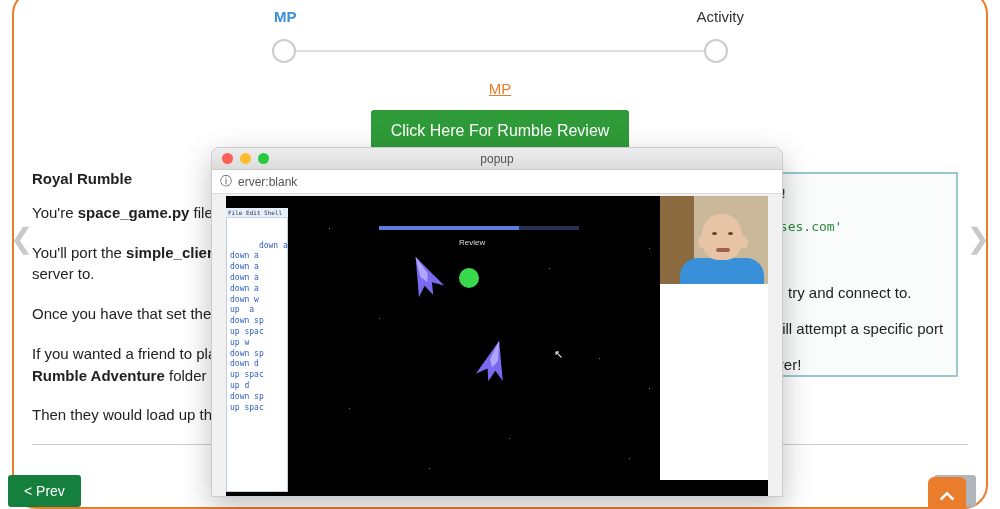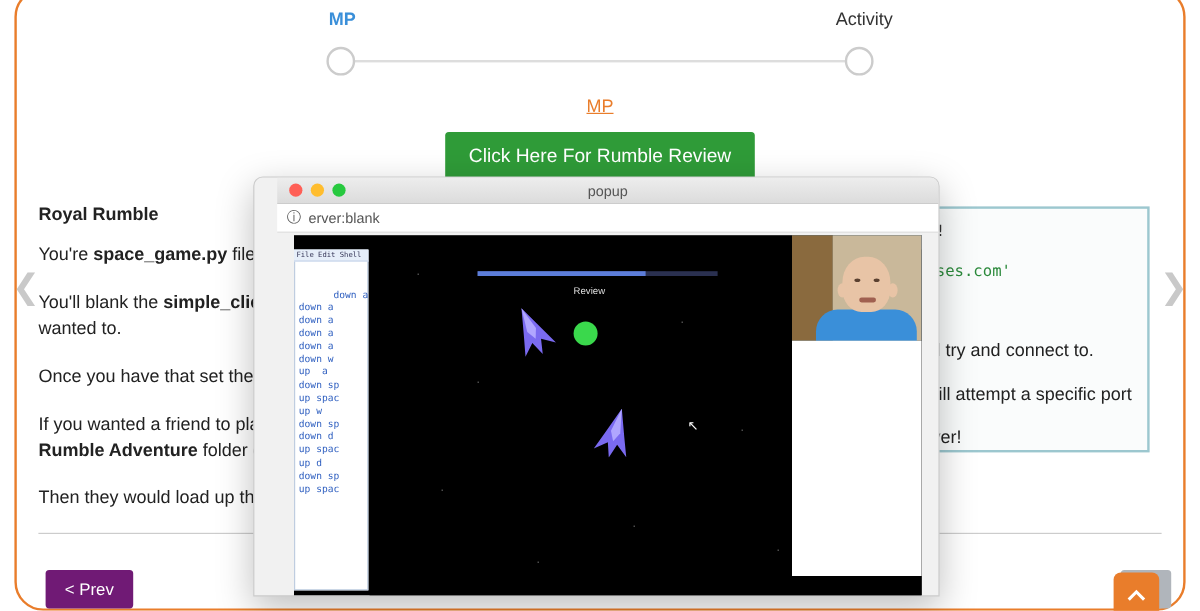--- a/index.html
+++ b/index.html
@@ -119,42 +119,41 @@
   .nav-btn {
     position: absolute;
     bottom: 2px;
     padding: 8px 16px;
     border: none;
     border-radius: 3px;
     color: #fff;
     font-size: 14px;
     cursor: pointer;
   }
-  .nav-btn.prev { left: 38px; background: #701a75; }
+  .nav-btn.prev { left: 8px; background: #15803d; }
   .nav-btn.next { right: 24px; background: #b0b5bb; }
   .scroll-top {
     position: absolute;
     right: 34px; bottom: -6px;
     width: 38px; height: 38px;
     background: #e97d2b;
     border-radius: 6px 6px 0 0;
     display: flex; align-items: center; justify-content: center;
   }
   .scroll-top svg { width: 22px; height: 22px; fill: #fff; }
   
   .popup {
     position: absolute;
     top: 147px; left: 211px;
     width: 572px; height: 350px;
     background: #f1f1f1;
     border: 1px solid #ccc;
     border-radius: 8px 8px 0 0;
     box-shadow: 0 10px 30px rgba(0,0,0,0.25);
     overflow: hidden;
-    padding-left: 19px;
   }
   .titlebar {
     height: 22px;
     background: linear-gradient(#ededed,#dcdcdc);
     display: flex; align-items: center;
     position: relative;
     border-bottom: 1px solid #ccc;
   }
   .traffic { display: flex; gap: 7px; padding-left: 10px; }
   .dot { width: 11px; height: 11px; border-radius: 50%; }
@@ -308,21 +307,21 @@
   </div>
 
   <button class="green-btn">Click Here For Rumble Review</button>
 
   <div class="body-text">
     <h4>Royal Rumble</h4>
     <p>
       <span>You're </span><b>space_game.py</b><span> file is</span>
     </p>
     <p>
-      <span>You'll blank the </span><b>simple_client.p</b><br><span> wanted to.</span>
+      <span>You'll port the </span><b>simple_client.p</b><br><span> server to.</span>
     </p>
     <p>Once you have that set then y that server!</p>
     <p>
       <span>If you wanted a friend to play </span><br><b>Rumble Adventure</b><span> folder on th</span>
     </p>
     <p>Then they would load up the s code!</p>
     <hr>
   </div>
 
   <div class="code-box">

